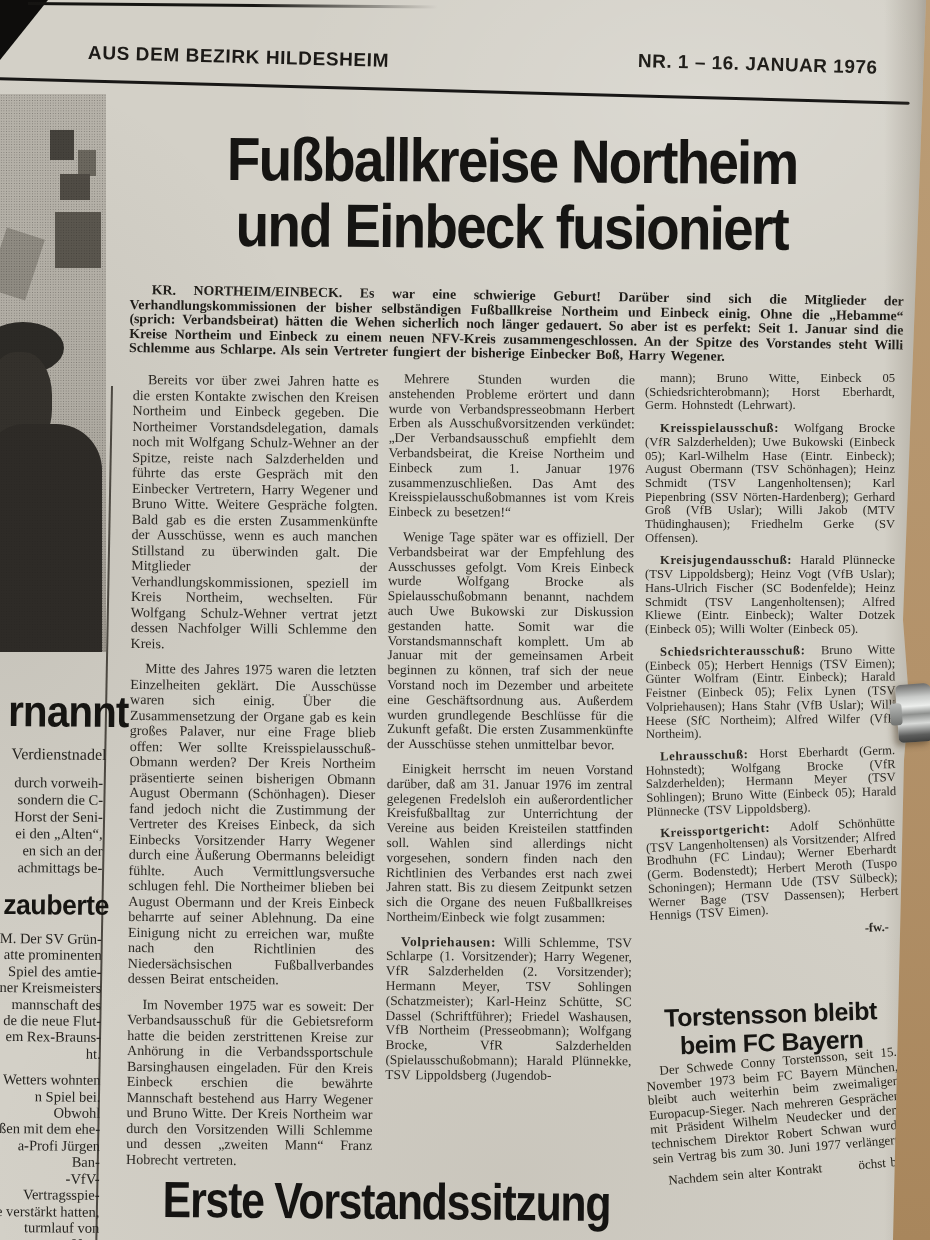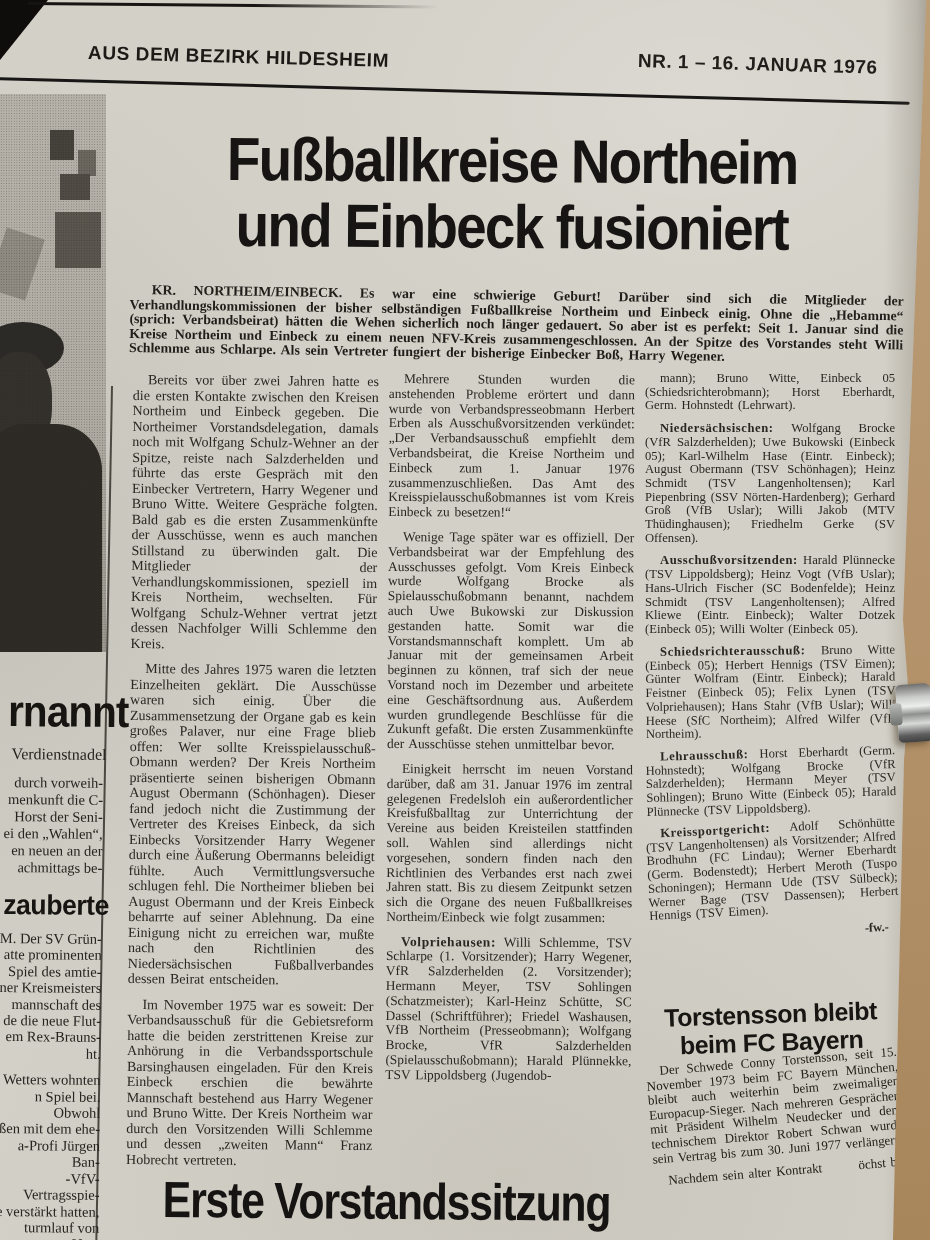--- a/index.html
+++ b/index.html
@@ -150,37 +150,37 @@
 
   <div class="col" id="col2">
     <p>Mehrere Stunden wurden die anstehenden Probleme erörtert und dann wurde von Verbandspresseobmann Herbert Erben als Ausschußvorsitzenden verkündet: „Der Verbandsausschuß empfiehlt dem Verbandsbeirat, die Kreise Northeim und Einbeck zum 1. Januar 1976 zusammenzuschließen. Das Amt des Kreisspielausschußobmannes ist vom Kreis Einbeck zu besetzen!“</p>
     <p>Wenige Tage später war es offiziell. Der Verbandsbeirat war der Empfehlung des Ausschusses gefolgt. Vom Kreis Einbeck wurde Wolfgang Brocke als Spielausschußobmann benannt, nachdem auch Uwe Bukowski zur Diskussion gestanden hatte. Somit war die Vorstandsmannschaft komplett. Um ab Januar mit der gemeinsamen Arbeit beginnen zu können, traf sich der neue Vorstand noch im Dezember und arbeitete eine Geschäftsordnung aus. Außerdem wurden grundlegende Beschlüsse für die Zukunft gefaßt. Die ersten Zusammenkünfte der Ausschüsse stehen unmittelbar bevor.</p>
     <p>Einigkeit herrscht im neuen Vorstand darüber, daß am 31. Januar 1976 im zentral gelegenen Fredelsloh ein außerordentlicher Kreisfußballtag zur Unterrichtung der Vereine aus beiden Kreisteilen stattfinden soll. Wahlen sind allerdings nicht vorgesehen, sondern finden nach den Richtlinien des Verbandes erst nach zwei Jahren statt. Bis zu diesem Zeitpunkt setzen sich die Organe des neuen Fußballkreises Northeim/Einbeck wie folgt zusammen:</p>
     <p><b>Volpriehausen:</b> <span>Willi Schlemme, TSV Schlarpe (1. Vorsitzender); Harry Wegener, VfR Salzderhelden (2. Vorsitzender); Hermann Meyer, TSV Sohlingen (Schatzmeister); Karl-Heinz Schütte, SC Dassel (Schriftführer); Friedel Washausen, VfB Northeim (Presseobmann); Wolfgang Brocke, VfR Salzderhelden (Spielausschußobmann); Harald Plünnekke, TSV Lippoldsberg (Jugendob-</span></p>
   </div>
 
   <div class="col" id="col3">
     <p>mann); Bruno Witte, Einbeck 05 (Schiedsrichterobmann); Horst Eberhardt, Germ. Hohnstedt (Lehrwart).</p>
-    <p><b>Niedersächsischen:</b> <span>Wolfgang Brocke (VfR Salzderhelden); Uwe Bukowski (Einbeck 05); Karl-Wilhelm Hase (Eintr. Einbeck); August Obermann (TSV Schönhagen); Heinz Schmidt (TSV Langenholtensen); Karl Piepenbring (SSV Nörten-Hardenberg); Gerhard Groß (VfB Uslar); Willi Jakob (MTV Thüdinghausen); Friedhelm Gerke (SV Offensen).</span></p>
-    <p><b>Ausschußvorsitzenden:</b> <span>Harald Plünnecke (TSV Lippoldsberg); Heinz Vogt (VfB Uslar); Hans-Ulrich Fischer (SC Bodenfelde); Heinz Schmidt (TSV Langenholtensen); Alfred Kliewe (Eintr. Einbeck); Walter Dotzek (Einbeck 05); Willi Wolter (Einbeck 05).</span></p>
+    <p><b>Kreisspielausschuß:</b> <span>Wolfgang Brocke (VfR Salzderhelden); Uwe Bukowski (Einbeck 05); Karl-Wilhelm Hase (Eintr. Einbeck); August Obermann (TSV Schönhagen); Heinz Schmidt (TSV Langenholtensen); Karl Piepenbring (SSV Nörten-Hardenberg); Gerhard Groß (VfB Uslar); Willi Jakob (MTV Thüdinghausen); Friedhelm Gerke (SV Offensen).</span></p>
+    <p><b>Kreisjugendausschuß:</b> <span>Harald Plünnecke (TSV Lippoldsberg); Heinz Vogt (VfB Uslar); Hans-Ulrich Fischer (SC Bodenfelde); Heinz Schmidt (TSV Langenholtensen); Alfred Kliewe (Eintr. Einbeck); Walter Dotzek (Einbeck 05); Willi Wolter (Einbeck 05).</span></p>
     <p class="r1"><b>Schiedsrichterausschuß:</b> <span>Bruno Witte (Einbeck 05); Herbert Hennigs (TSV Eimen); Günter Wolfram (Eintr. Einbeck); Harald Feistner (Einbeck 05); Felix Lynen (TSV Volpriehausen); Hans Stahr (VfB Uslar); Willi Heese (SfC Northeim); Alfred Wilfer (VfB Northeim).</span></p>
     <p class="r2"><b>Lehrausschuß:</b> <span>Horst Eberhardt (Germ. Hohnstedt); Wolfgang Brocke (VfR Salzderhelden); Hermann Meyer (TSV Sohlingen); Bruno Witte (Einbeck 05); Harald Plünnecke (TSV Lippoldsberg).</span></p>
     <p class="r3"><b>Kreissportgericht:</b> <span>Adolf Schönhütte (TSV Langenholtensen) als Vorsitzender; Alfred Brodhuhn (FC Lindau); Werner Eberhardt (Germ. Bodenstedt); Herbert Meroth (Tuspo Schoningen); Hermann Ude (TSV Sülbeck); Werner Bage (TSV Dassensen); Herbert Hennigs (TSV Eimen).</span></p>
     <div class="sig">-fw.-</div>
   </div>
 
   <div class="leftcol">
     <div class="frag-head1">rnannt</div>
     <div class="frag-sub">Verdienstnadel</div>
     <div class="fragset">
       <div>durch vorweih-</div>
-      <div>menkunft die C-</div>
+      <div>sondern die C-</div>
       <div>Horst der Seni-</div>
-      <div>ei den „Wahlen“,</div>
-      <div>en neuen an der</div>
+      <div>ei den „Alten“,</div>
+      <div>en sich an der</div>
       <div>achmittags be-</div>
     </div>
     <div class="frag-head2">zauberte</div>
     <div class="fragset2">
       <div>M. Der SV Grün-</div>
       <div>atte prominenten</div>
       <div>Spiel des amtie-</div>
       <div>ner Kreismeisters</div>
       <div>mannschaft des</div>
       <div>de die neue Flut-</div>

